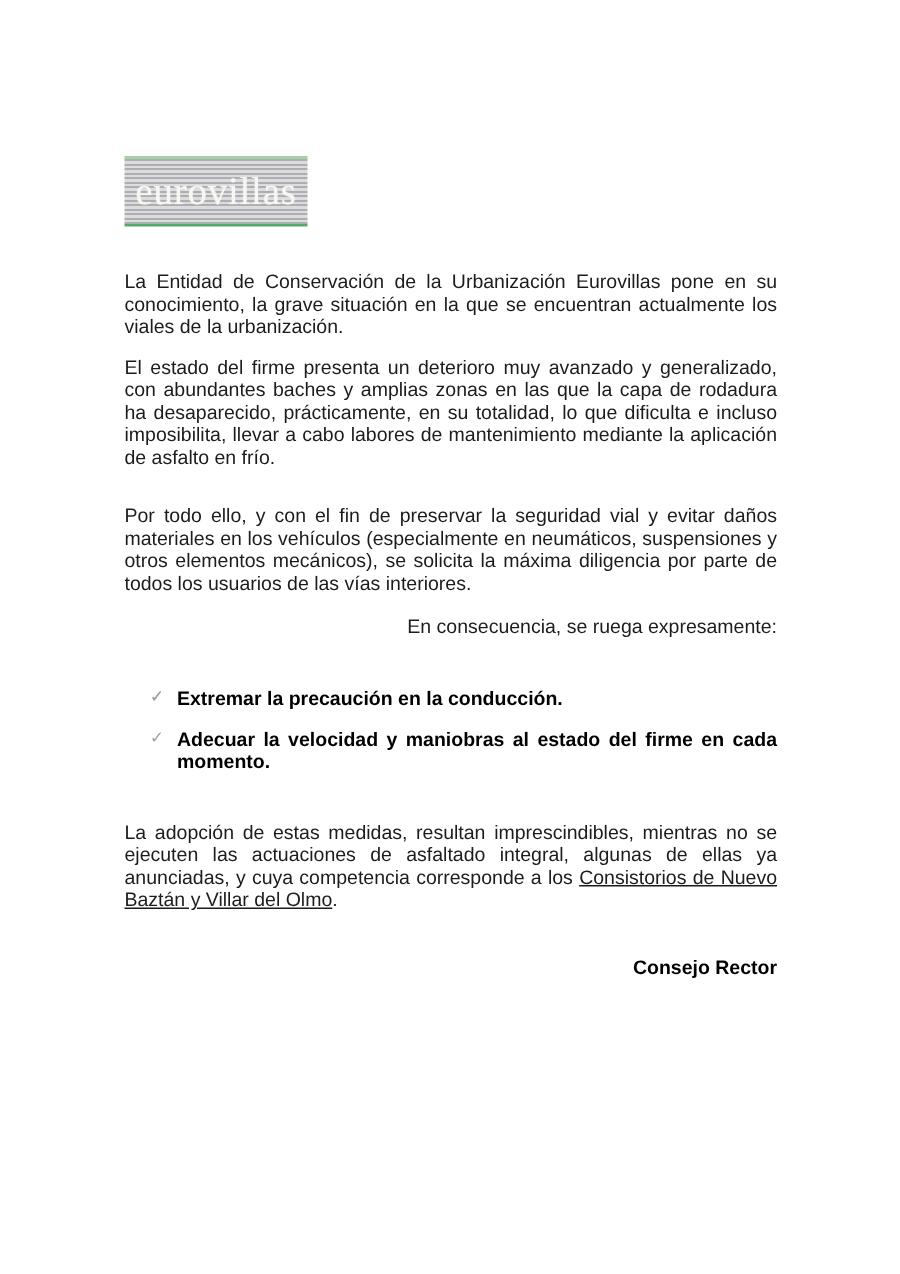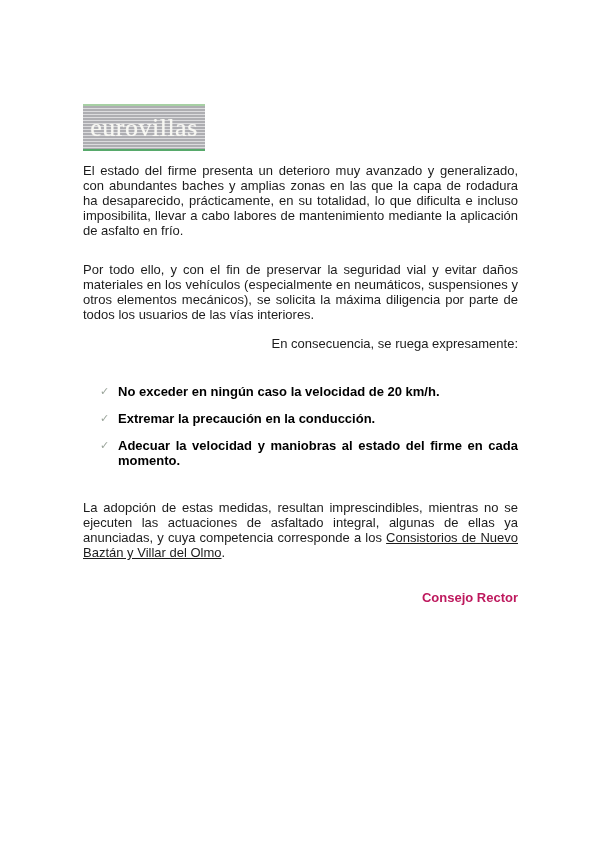--- a/index.html
+++ b/index.html
@@ -83,44 +83,44 @@
   .p5 { margin-top: 32px; }
   .p6 { margin-top: 12px; text-align: left; }
   .underlined {
     text-decoration: underline;
   }
   .signature {
     margin-top: 30px;
     text-align: right;
     font-weight: bold;
     font-size: 13px;
-    color: #be185d;
+    color: #000000;
   }
 </style>
 </head>
 <body>
 
 <div class="page">
 
   <div class="logo">
     <span class="logo-text">eurovillas</span>
   </div>
 
 
+  <p class="para p1">La Entidad de Conservación de la Urbanización Eurovillas pone en su conocimiento, la grave situación en la que se encuentran actualmente los viales de la urbanización.</p>
 
   <p class="para p2">El estado del firme presenta un deterioro muy avanzado y generalizado, con abundantes baches y amplias zonas en las que la capa de rodadura ha desaparecido, prácticamente, en su totalidad, lo que dificulta e incluso imposibilita, llevar a cabo labores de mantenimiento mediante la aplicación de asfalto en frío.</p>
 
   <p class="para p3">Por todo ello, y con el fin de preservar la seguridad vial y evitar daños materiales en los vehículos (especialmente en neumáticos, suspensiones y otros elementos mecánicos), se solicita la máxima diligencia por parte de todos los usuarios de las vías interiores.</p>
 
   <p class="para p4">En consecuencia, se ruega expresamente:</p>
 
   <ul class="bullets">
     <li class="bullet">
       <span class="check">✓</span>
-      <span>No exceder en ningún caso la velocidad de 20 km/h.</span>
     </li>
     <li class="bullet">
       <span class="check">✓</span>
       <span>Extremar la precaución en la conducción.</span>
     </li>
     <li class="bullet">
       <span class="check">✓</span>
       <span>Adecuar la velocidad y maniobras al estado del firme en cada momento.</span>
     </li>
   </ul>

